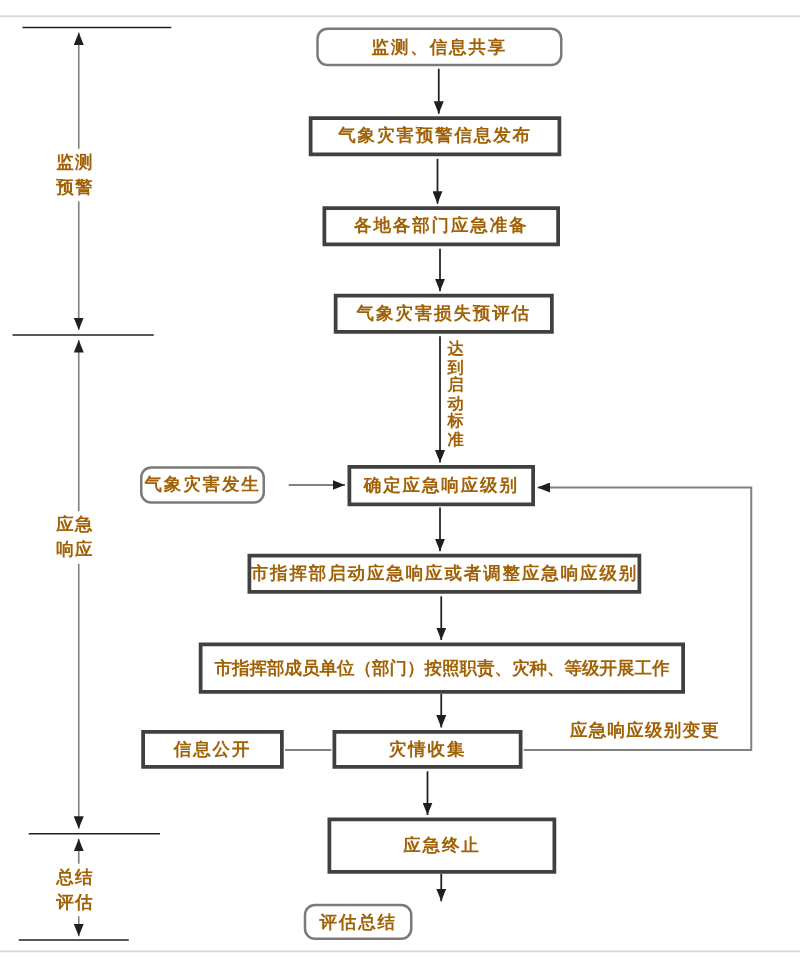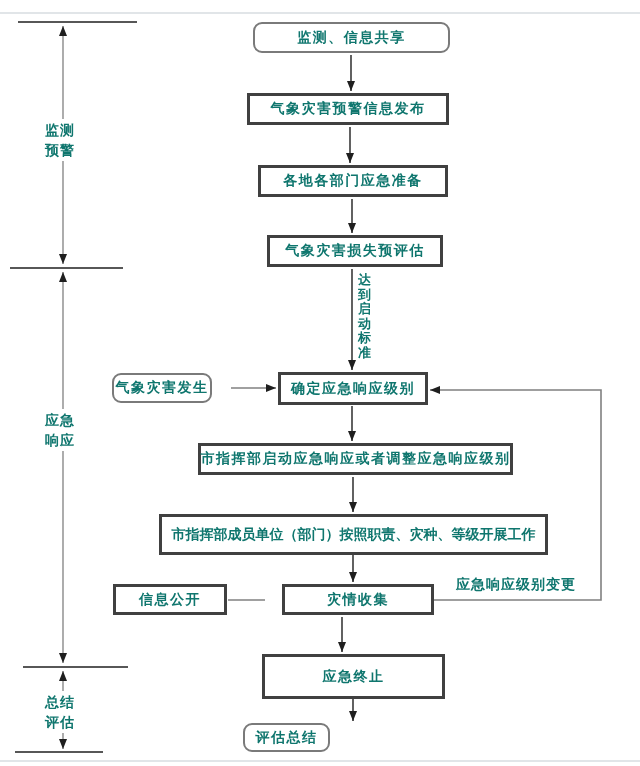--- a/index.html
+++ b/index.html
@@ -1,18 +1,18 @@
 <!DOCTYPE html>
 <html><head>
 <meta charset="utf-8">
 <style>
   html,body{margin:0;padding:0;background:#ffffff;}
   .stage{
     position:relative;width:640px;height:766px;background:#ffffff;
-    font-family:"DejaVu Sans",sans-serif;color:#0f766e;overflow:hidden;
+    font-family:"DejaVu Sans",sans-serif;color:#a16207;overflow:hidden;
   }
   svg.layer{position:absolute;left:0;top:0;width:640px;height:766px;}
   .node{
     position:absolute;box-sizing:border-box;border:3px solid #404040;background:#fff;
     display:flex;align-items:center;justify-content:center;text-align:center;
     font-size:14px;font-weight:bold;letter-spacing:1.5px;white-space:nowrap;z-index:2;
   }
   .node.rounded{border:2px solid #7a7a7a;border-radius:9px;}
   .node.tight{letter-spacing:0;}
   .phase-label{
@@ -89,21 +89,21 @@
   <div class="node rounded" style="left:112px;top:373px;width:100px;height:30px">气象灾害发生</div>
 
   <div class="node" style="left:278px;top:372px;width:150px;height:33px">确定应急响应级别</div>
 
   <div class="node" style="left:198px;top:443px;width:315px;height:32px">市指挥部启动应急响应或者调整应急响应级别</div>
 
   <div class="node tight" style="left:159px;top:514px;width:389px;height:41px">市指挥部成员单位（部门）按照职责、灾种、等级开展工作</div>
 
   <div class="node" style="left:113px;top:584px;width:114px;height:31px">信息公开</div>
 
-  <div class="node" style="left:282px;top:584px;width:152px;height:31px">灾情收集</div>
+  <div class="node" style="left:266px;top:584px;width:152px;height:31px">灾情收集</div>
 
   <div class="node" style="left:262px;top:654px;width:183px;height:45px">应急终止</div>
 
   <div class="node rounded" style="left:243px;top:723px;width:87px;height:29px">评估总结</div>
 
   <div class="phase-label" style="left:42px;top:119px;width:42px">
     <div>监测</div>
     <div>预警</div>
   </div>
   <div class="phase-label" style="left:42px;top:409px;width:42px">

